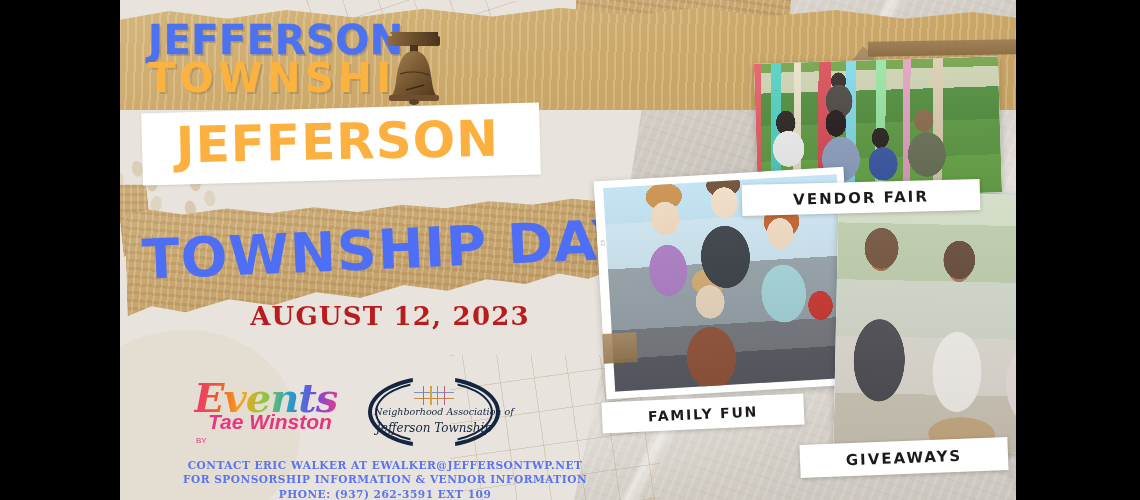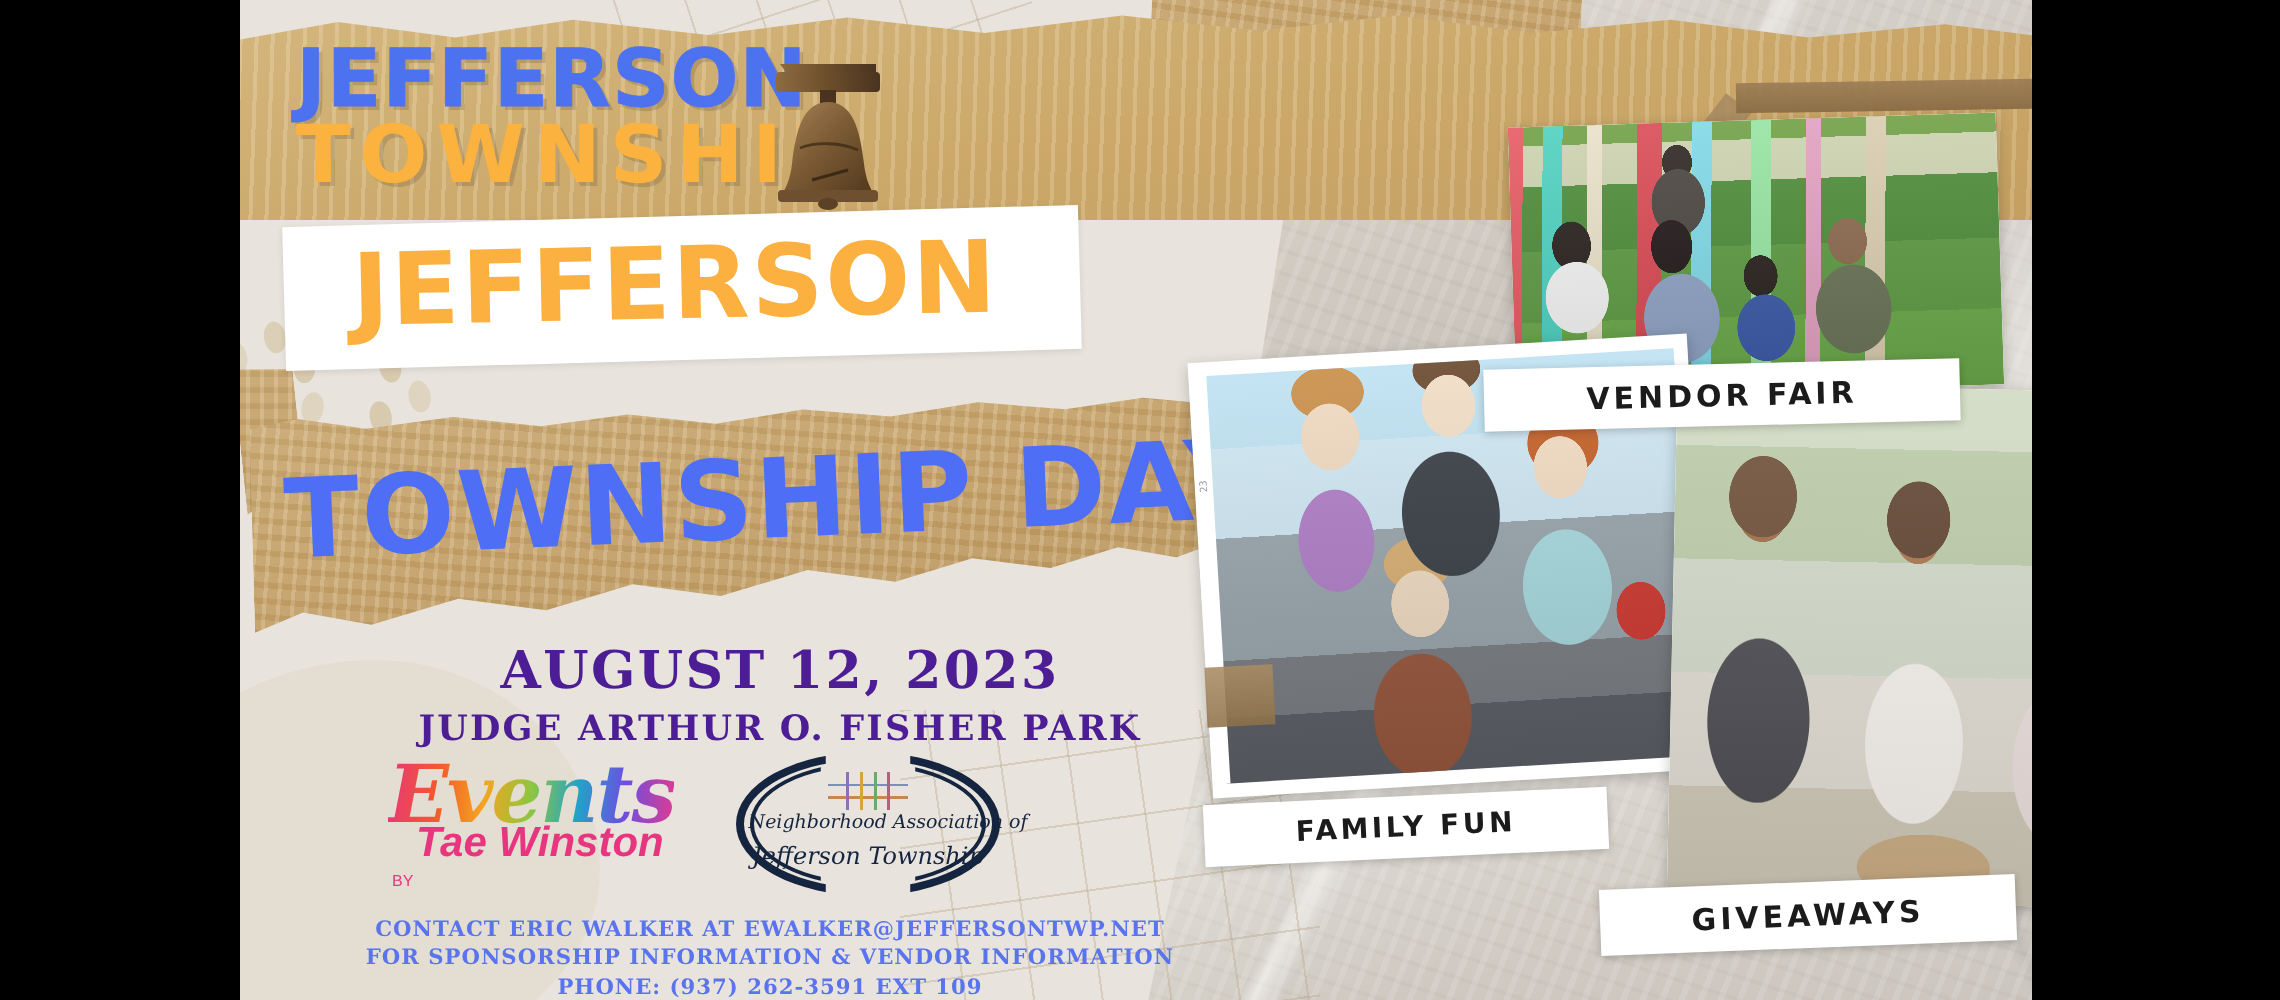--- a/index.html
+++ b/index.html
@@ -79,21 +79,21 @@
       transform:rotate(-1.6deg);box-shadow:0 1px 3px rgba(0,0,0,.10);}
   .banner span{position:absolute;left:34px;top:5px;font-family:"DejaVu Sans",sans-serif;font-weight:bold;
       font-size:50px;letter-spacing:1px;color:#fbb03f;transform:rotate(.4deg);white-space:nowrap;}
 
   .twday{position:absolute;left:22px;top:218px;width:470px;transform:rotate(-2.4deg);
       font-family:"DejaVu Sans",sans-serif;font-weight:bold;font-size:55px;letter-spacing:1px;
       color:#4d6ef5;white-space:nowrap;}
 
   
   .details{position:absolute;left:0;top:300px;width:540px;text-align:center;
-      font-family:"DejaVu Serif",serif;font-weight:bold;color:#4c1d95;margin-top:20px;}
+      font-family:"DejaVu Serif",serif;font-weight:bold;color:#b91c1c;}
   .details .d1{font-size:26px;letter-spacing:1.2px;line-height:1.25;}
   .details .d2{font-size:17.5px;letter-spacing:1.1px;line-height:1.45;}
   .details .d3{font-size:16.5px;letter-spacing:1.1px;line-height:1.45;}
 
   
   .logos{position:absolute;left:52px;top:378px;width:420px;height:72px;}
   .ev{position:absolute;left:22px;top:-4px;width:160px;height:76px;text-align:center;}
   .ev .evt{position:absolute;left:0;top:0;font-family:"DejaVu Serif",serif;font-style:italic;font-weight:bold;
       font-size:40px;letter-spacing:-1px;
       background:linear-gradient(95deg,#e8357f 0%,#f25a2a 18%,#f6a41e 34%,#8ec63f 50%,#22a3c9 66%,#6d4ee0 82%,#e23b8f 100%);
@@ -269,21 +269,20 @@
       </svg>
     </div>
 
     <div class="banner">
       <span>JEFFERSON</span>
     </div>
     <div class="twday">TOWNSHIP DAY</div>
 
     <div class="details">
       <div class="d1">AUGUST 12, 2023</div>
-      <div class="d2">JUDGE ARTHUR O. FISHER PARK</div>
     </div>
 
     <div class="logos">
       <div class="ev">
         <div class="evt">Events</div>
         <div class="evby">BY</div>
         <div class="evb">Tae Winston</div>
       </div>
       <div class="na">
         <div class="ring"></div>

